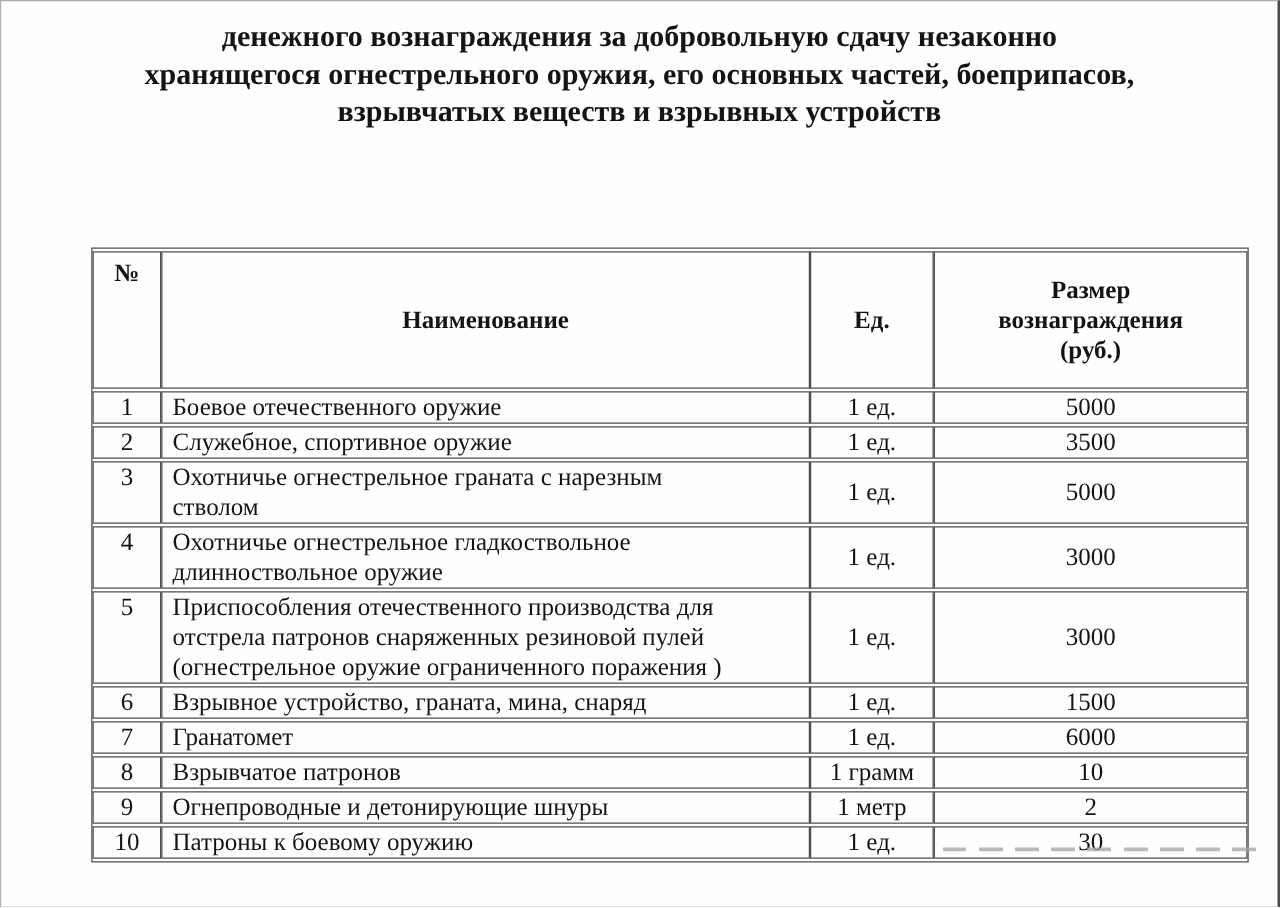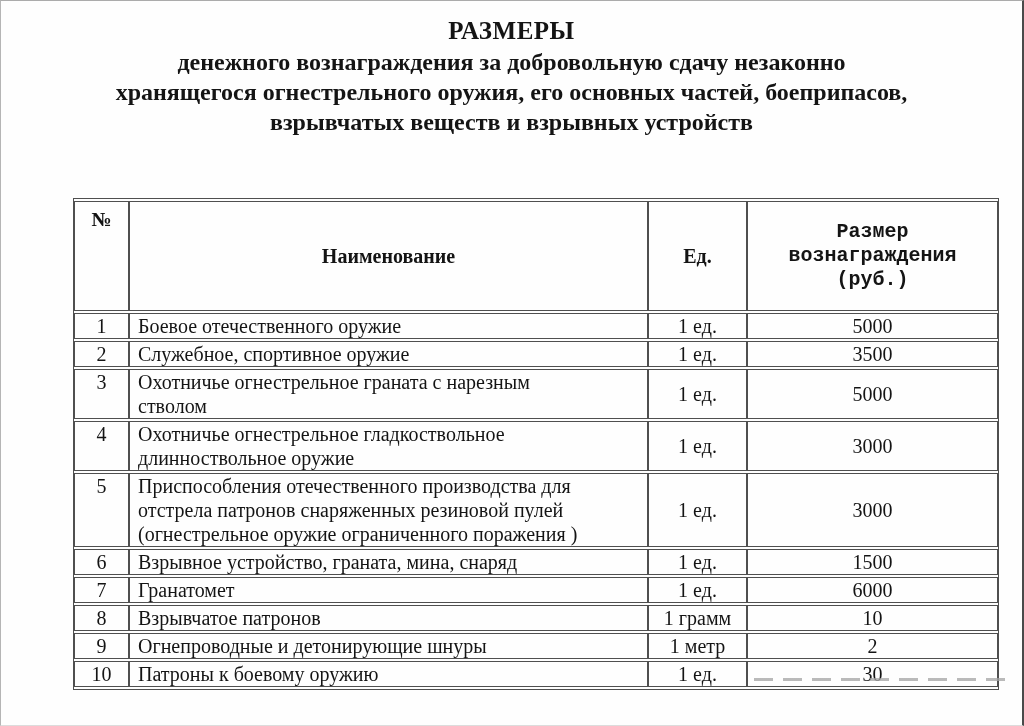--- a/index.html
+++ b/index.html
@@ -54,21 +54,21 @@
     border: 1px solid #4f4f4f;
     font-size: 20px;
     line-height: 24px;
     vertical-align: middle;
     text-align: center;
     overflow: hidden;
   }
   th { font-weight: bold; }
   th.hdr { height: 110px; }
   th.hdr-num { vertical-align: top; padding-top: 5px; }
-  th.hdr-reward { white-space: pre-line; font-family: Liberation Mono, monospace; }
+  th.hdr-reward { white-space: pre-line; }
   td.cell-num { vertical-align: top; }
   td.cell-name {
     text-align: left;
     padding: 0 8px;
     white-space: pre-line;
   }
   tr.r1 td { height: 22px; }
   tr.r2 td { height: 48px; }
   tr.r3 td { height: 72px; }
   .watermark-dash {
@@ -83,21 +83,20 @@
     opacity: 0.75;
     pointer-events: none;
   }
 </style>
 </head>
 <body>
 
 <div class="doc">
 
   <div class="title-block">
-    <div class="title-heading">РАЗМЕРЫ</div>
     <div class="title-subtitle">денежного вознаграждения за добровольную сдачу незаконно
 хранящегося огнестрельного оружия, его основных частей, боеприпасов,
 взрывчатых веществ и взрывных устройств</div>
   </div>
 
   <table class="rewards">
     <colgroup>
       <col class="col-num">
       <col class="col-name">
       <col class="col-unit">

